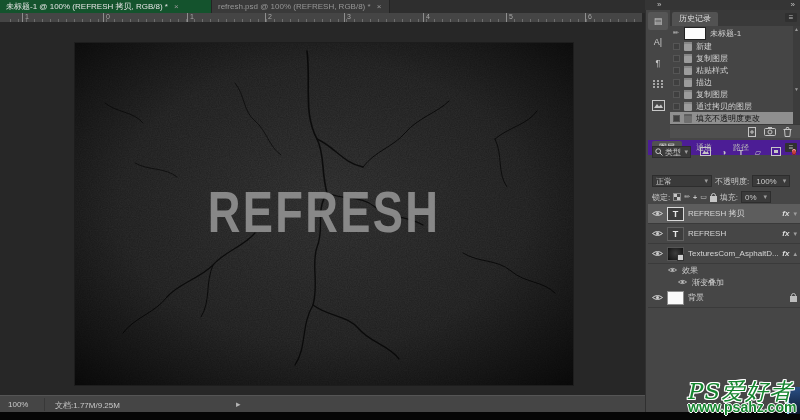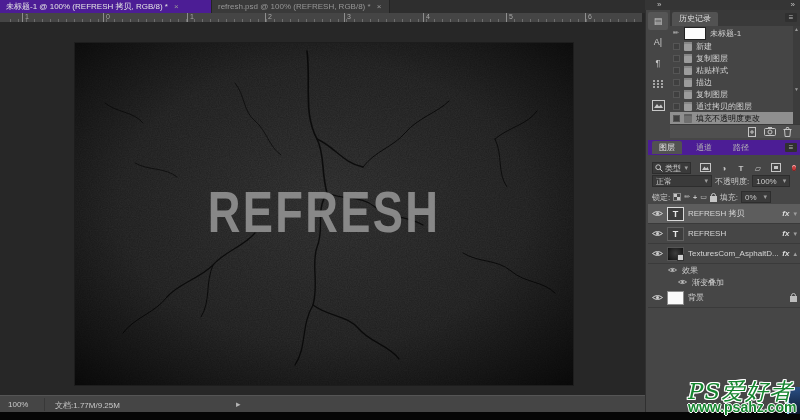--- a/index.html
+++ b/index.html
@@ -2,21 +2,21 @@
 <html><head>
 <meta charset="utf-8">
 <style>
   html,body{margin:0;padding:0;background:#1a1a1a;}
   body{font-family:"Liberation Sans","DejaVu Sans",sans-serif;}
   #app{position:relative;width:800px;height:420px;overflow:hidden;background:#272727;-webkit-font-smoothing:antialiased;}
   .abs{position:absolute;}
   
   .tabbar{left:0;top:0;width:800px;height:13px;background:#2e2e2e;}
   .tab{top:0;height:13px;display:flex;align-items:center;gap:4px;padding:0 6px;box-sizing:border-box;font-size:8px;white-space:nowrap;overflow:hidden;border-right:1px solid #242424;}
-  .tab.active{background:#4c1d95;color:#e4e4e4;}
+  .tab.active{background:#14532d;color:#e4e4e4;}
   .tab.inactive{background:#3a3a3a;color:#969696;}
   .tab .close{font-size:8px;color:#9a9a9a;margin-left:2px;}
   
   .ruler-h{left:10px;top:13px;width:632px;height:9px;background:#454545;border-bottom:1px solid #262626;
     background-image:repeating-linear-gradient(to right, rgba(200,200,200,.30) 0 1px, transparent 1px 8px);
     background-size:100% 3px;background-position:0 100%;background-repeat:no-repeat;}
   .ruler-v{left:0;top:22px;width:10px;height:373px;background:#454545;border-right:1px solid #262626;
     background-image:repeating-linear-gradient(to bottom, rgba(200,200,200,.30) 0 1px, transparent 1px 8px);
     background-size:3px 100%;background-position:100% 0;background-repeat:no-repeat;}
   .ruler-corner{left:0;top:13px;width:10px;height:9px;background:#454545;border-right:1px solid #303030;border-bottom:1px solid #262626;}
@@ -54,21 +54,21 @@
   .snap-row{height:14px;}
   .snap-thumb{width:20px;height:11px;background:#fdfdfd;border:1px solid #222;}
   .hist-scroll{left:123px;top:16px;width:7px;height:98px;background:#3c3c3c;color:#9b9b9b;font-size:5px;text-align:center;}
   .hist-foot{left:0;top:114px;width:130px;height:14px;background:#4f4f4f;border-top:1px solid #393939;display:flex;justify-content:flex-end;align-items:center;gap:7px;padding-right:8px;box-sizing:border-box;}
   
   .layers{left:648px;top:140px;width:152px;height:272px;background:#464646;}
   .lay-tabs{left:0;top:0;width:152px;height:15px;background:#4c1d95;display:flex;align-items:center;gap:7px;padding-left:4px;box-sizing:border-box;font-size:8px;color:#b5b5b5;}
   .lay-tab{padding:2px 7px;line-height:9px;}
   .lay-tab.active{background:#515151;color:#e6e6e6;border-radius:2px 2px 0 0;}
   .lay-row{left:0;width:152px;display:flex;align-items:center;box-sizing:border-box;font-size:8px;color:#c9c9c9;}
-  .filter-row{top:20px;height:16px;padding:0 4px;gap:9px;justify-content:flex-end;}
+  .filter-row{top:4px;height:16px;padding:0 4px;gap:9px;justify-content:flex-end;}
   .kindbox{width:52px;height:12px;background:#3a3a3a;border:1px solid #2d2d2d;display:flex;align-items:center;gap:2px;padding:0 2px;box-sizing:border-box;}
   .ficon{width:11px;text-align:center;color:#c6c6c6;font-size:8px;}
   .redpin{width:6px;height:6px;border-radius:50%;background:#c84040;box-shadow:inset 0 -1px 0 #7e2020, inset 0 1px 0 #f0b0b0;margin-left:2px;}
   .blend-row{top:33px;height:16px;padding:0 4px;gap:3px;}
   .selbox{height:12px;background:#3a3a3a;border:1px solid #2d2d2d;display:flex;align-items:center;justify-content:space-between;padding:0 3px;box-sizing:border-box;}
   .lock-row{top:50px;height:14px;padding:0 4px;gap:3px;}
   .lockicons{display:flex;gap:3px;align-items:center;color:#c6c6c6;font-size:7px;}
   .layer-list{left:0;top:64px;width:152px;}
   .l-row{width:152px;height:20px;display:flex;align-items:center;gap:4px;padding:0 3px;box-sizing:border-box;border-bottom:1px solid #3a3a3a;font-size:8px;color:#d6d6d6;}
   .l-row.sel{background:#5d5d5d;}

